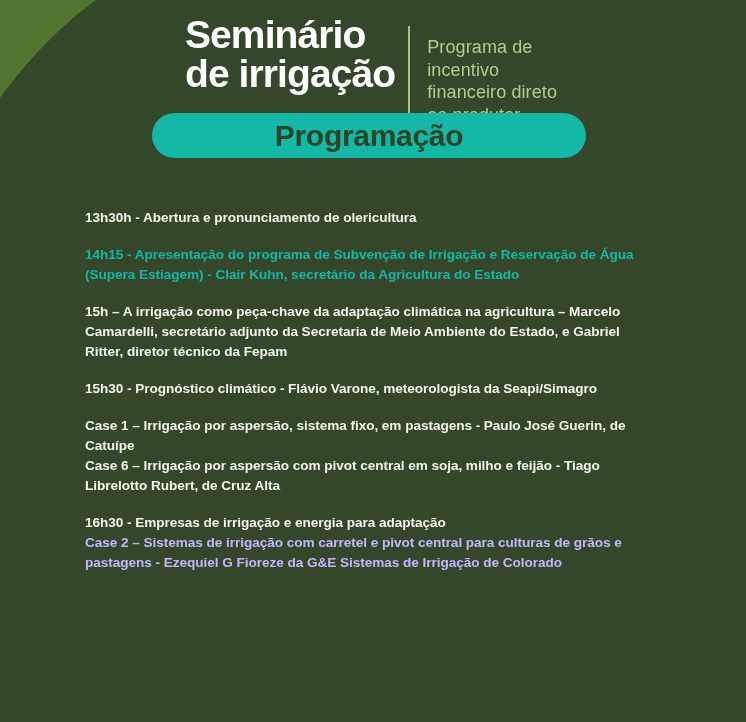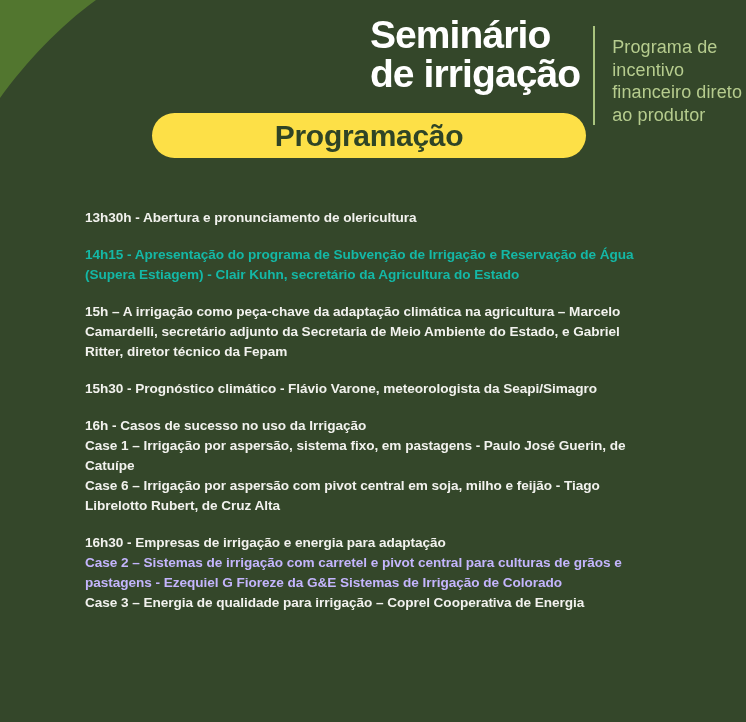--- a/index.html
+++ b/index.html
@@ -26,21 +26,21 @@
     pointer-events: none;
   }
 
   
   #header {
     position: absolute;
     top: 14px;
     left: 0;
     width: 746px;
     display: flex;
-    justify-content: flex-end;
+    justify-content: center;
     align-items: flex-start;
   }
   #header-inner {
     display: flex;
     align-items: flex-start;
     gap: 13px;
   }
   #event-title {
     color: #ffffff;
     font-size: 39px;
@@ -126,40 +126,38 @@
     <h1 id="event-title" style="color: rgb(255, 255, 255);">Seminário
 de irrigação</h1>
     <div id="title-divider"></div>
     <p id="program-tagline" style="color: rgb(182, 204, 142);">Programa de
 incentivo
 financeiro direto
 ao produtor</p>
   </div>
 </div>
 
-<div id="programacao-pill" style="background: #fde047;">
+<div id="programacao-pill" style="background: #14b8a6;">
   <span id="programacao-label" style="color: rgb(47, 68, 38);">Programação</span>
 </div>
 
 <div id="schedule">
     <div class="schedule-block">
       <p class="schedule-line" style="color: rgb(242, 242, 238);">13h30h - Abertura e pronunciamento de olericultura</p>
     </div>
     <div class="schedule-block">
       <p class="schedule-line" style="color: #14b8a6;">14h15 - Apresentação do programa de Subvenção de Irrigação e Reservação de Água (Supera Estiagem) - Clair Kuhn, secretário da Agricultura do Estado</p>
     </div>
     <div class="schedule-block">
       <p class="schedule-line" style="color: rgb(242, 242, 238);">15h –  A irrigação como peça-chave da adaptação climática na agricultura – Marcelo Camardelli, secretário adjunto da Secretaria de Meio Ambiente do Estado, e Gabriel Ritter, diretor técnico da Fepam</p>
     </div>
     <div class="schedule-block">
       <p class="schedule-line" style="color: rgb(242, 242, 238);">15h30 - Prognóstico climático - Flávio Varone, meteorologista da Seapi/Simagro</p>
     </div>
     <div class="schedule-block">
-      <p class="schedule-line" style="color: rgb(242, 242, 238);">16h - Casos de sucesso no uso da Irrigação</p>
       <p class="schedule-line" style="color: rgb(242, 242, 238);">Case 1 – Irrigação por aspersão, sistema fixo, em pastagens - Paulo José Guerin, de Catuípe</p>
       <p class="schedule-line" style="color: rgb(242, 242, 238);">Case 6 – Irrigação por aspersão com pivot central em soja, milho e feijão - Tiago Librelotto Rubert, de Cruz Alta</p>
     </div>
     <div class="schedule-block">
       <p class="schedule-line" style="color: rgb(242, 242, 238);">16h30 - Empresas de irrigação e energia para adaptação</p>
       <p class="schedule-line" style="color: #c4b5fd;">Case 2 – Sistemas de irrigação com carretel e pivot central para culturas de grãos e pastagens - Ezequiel G Fioreze da G&amp;E Sistemas de Irrigação de Colorado</p>
-      <p class="schedule-line" style="color: rgb(242, 242, 238);">Case 3 – Energia de qualidade para irrigação – Coprel Cooperativa de Energia</p>
     </div>
   </div>
 
 </body></html>

